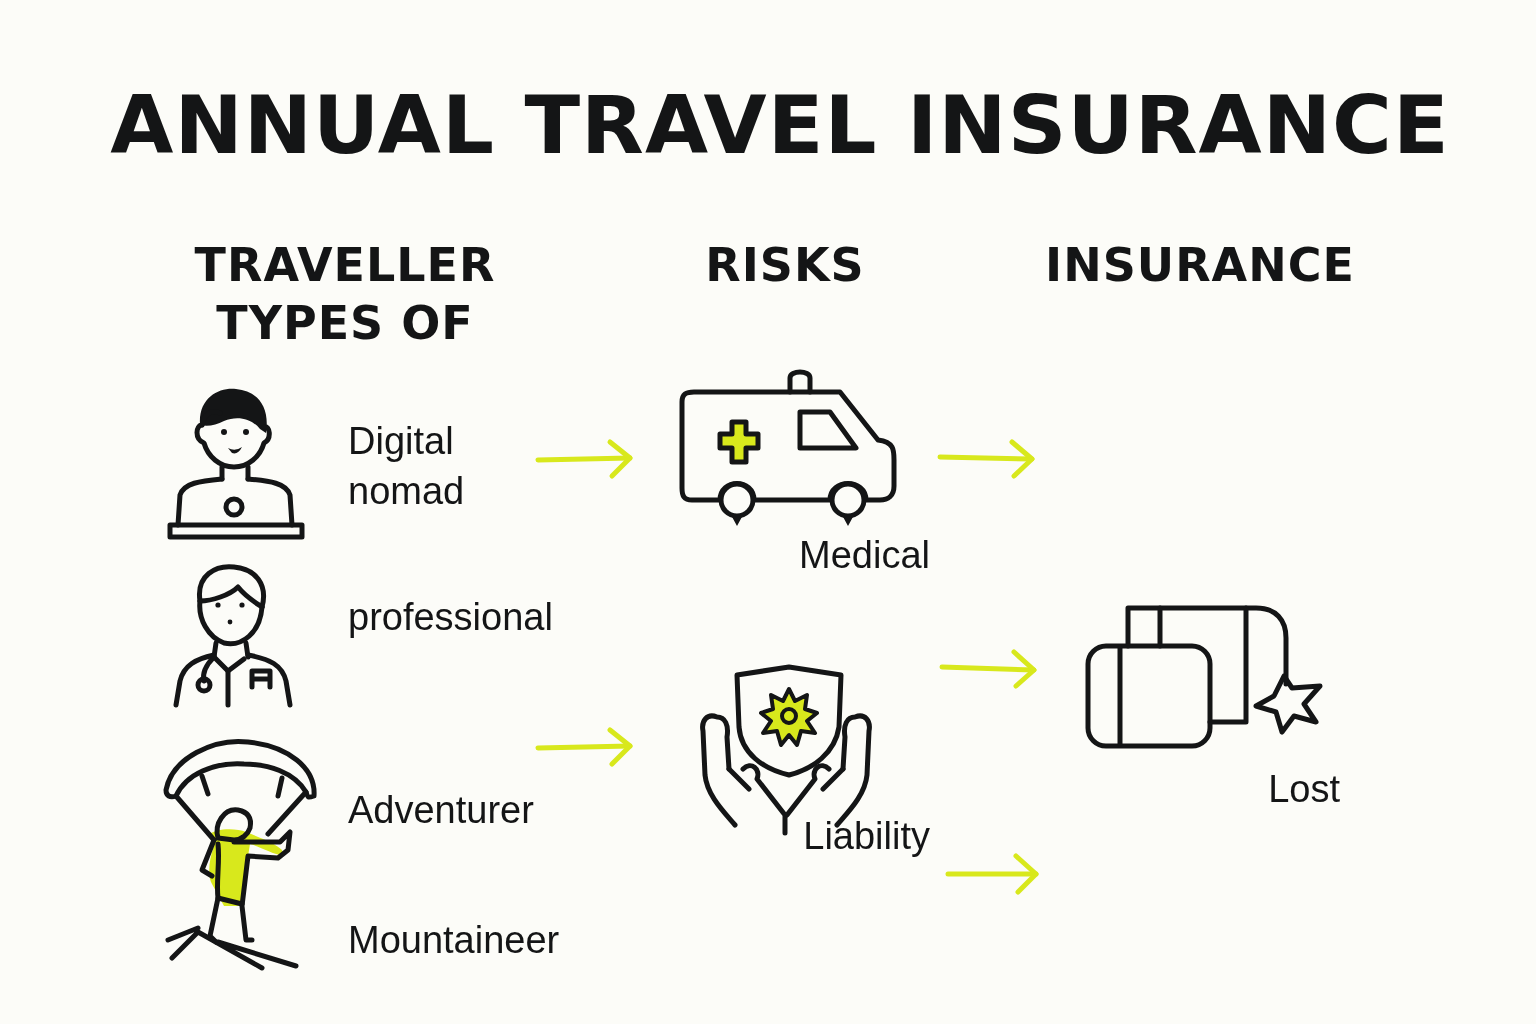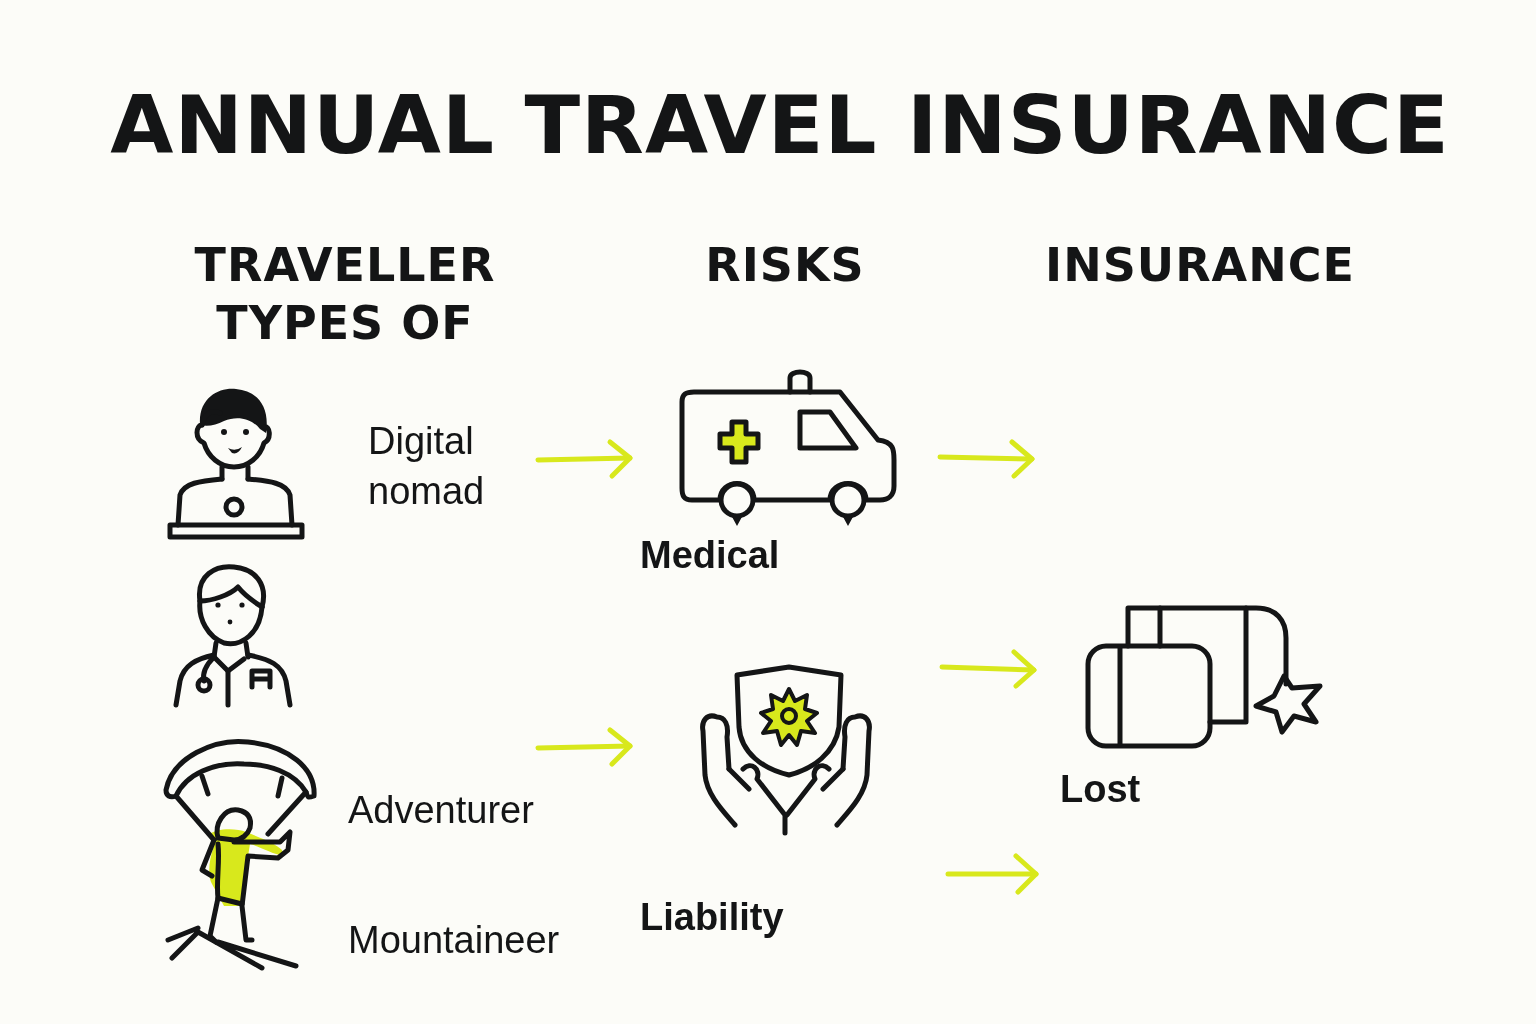--- a/index.html
+++ b/index.html
@@ -15,21 +15,21 @@
     font-family:"DejaVu Sans", sans-serif; font-weight:bold;
     font-size:80px; letter-spacing:1px; line-height:96px;
     transform:scaleX(1.02);
   }
   .col-head {
     font-family:"DejaVu Sans", sans-serif; font-weight:bold;
     font-size:46px; line-height:58px; text-align:center;
     letter-spacing:1px;
   }
   .label { font-size:38px; line-height:50px; }
-  .label.center { text-align:left;font-weight:bold; }
+  .label.center { text-align:right; }
   svg { position:absolute; overflow:visible; }
   .stroke { fill:none; stroke:#141516; stroke-width:5; stroke-linecap:round; stroke-linejoin:round; }
   .arrow line, .arrow polyline { stroke:var(--accent); stroke-width:5; fill:none; stroke-linecap:round; stroke-linejoin:round; }
 </style>
 </head>
 <body>
 
 <div style="--accent:#d8e81c;">
 
   <div class="abs title">ANNUAL TRAVEL INSURANCE</div>
@@ -48,41 +48,42 @@
     <path class="stroke" d="M42 40 C36 40 34 54 44 58 C48 72 60 82 74 82 C88 82 100 72 104 58 C112 54 110 40 104 42"></path>
     <path class="stroke" d="M42 40 C44 30 50 24 60 28"></path>
     <circle cx="64" cy="47" r="3" fill="#141516"></circle>
     <circle cx="86" cy="47" r="3" fill="#141516"></circle>
     <path d="M68 63 Q75 67 82 62 Q78 70 72 68 Z" fill="#141516"></path>
     <path class="stroke" d="M62 82 L62 94 M88 82 L88 94"></path>
     <path class="stroke" d="M62 94 C40 96 24 98 20 110 L18 140 M88 94 C110 96 126 98 130 110 L132 140"></path>
     <path class="stroke" d="M18 140 L10 140 L10 152 L142 152 L142 140 L132 140 M18 140 L132 140"></path>
     <circle class="stroke" cx="74" cy="122" r="8"></circle>
   </svg>
-  <div class="abs label" style="left:348px; top:416px;margin-left:20px;">
+  <div class="abs label" style="left:348px; top:416px;">
     <div>Digital</div>
     <div>nomad</div>
   </div>
 
   <svg style="left:172px; top:565px;" width="125" height="145" viewBox="0 0 125 145">
     <path class="stroke" d="M28 36 C24 10 44 0 62 2 C84 4 96 20 90 42"></path>
     <path class="stroke" d="M28 36 C40 36 58 30 66 22 C74 32 84 38 90 42"></path>
     <path class="stroke" d="M28 36 C26 54 36 72 52 78 C70 82 88 68 90 42"></path>
     <circle cx="46" cy="40" r="2.6" fill="#141516"></circle>
     <circle cx="70" cy="40" r="2.6" fill="#141516"></circle>
     <circle cx="58" cy="57" r="2.4" fill="#141516"></circle>
     <path class="stroke" d="M44 78 L42 92 M74 78 L76 92"></path>
     <path class="stroke" d="M42 90 C24 94 12 100 8 116 L4 140 M76 90 C98 94 110 100 114 116 L118 140"></path>
     <path class="stroke" d="M42 92 L56 106 L72 94"></path>
     <path class="stroke" d="M42 92 C34 100 30 108 32 116"></path>
     <circle class="stroke" cx="32" cy="120" r="6"></circle>
     <path class="stroke" d="M56 106 L56 140"></path>
     <path class="stroke" d="M80 122 L80 106 L98 106 L98 122 M80 114 L98 114"></path>
   </svg>
   <div class="abs label" style="left:348px; top:592px;">
+    <div>professional</div>
   </div>
 
   <svg style="left:158px; top:728px;" width="165" height="245" viewBox="0 0 165 245">
     <path d="M50 107 C58 100 78 100 88 104 C108 112 118 116 124 122 L126 128 C114 126 100 118 92 116 C88 140 86 160 84 178 L66 178 L54 156 C50 150 50 134 56 118 Z" fill="#d8e81c"></path>
     <path class="stroke" d="M8 62 C14 30 56 10 90 14 C130 18 158 40 156 68 C150 70 150 70 148 64 C136 44 110 36 86 36 C56 34 28 46 18 68 C12 70 8 68 8 62 Z"></path>
     <path class="stroke" d="M18 68 L56 112 M44 48 L50 66 M124 50 L120 68 M148 64 L110 106"></path>
     <path class="stroke" d="M60 110 C56 96 66 80 80 82 C90 84 94 90 92 100 C90 106 84 112 76 112 Z"></path>
     <path class="stroke" d="M56 112 L44 142 L54 148"></path>
     <path class="stroke" d="M60 116 C62 134 58 154 60 170 L52 208 L58 214 M76 114 L122 114 L132 104 L130 122 L120 130 L90 128 L84 178 L88 212 L94 212"></path>
     <path class="stroke" d="M60 170 L84 176"></path>
@@ -105,21 +106,21 @@
   </div>
 
   <svg style="left:695px; top:665px;" width="185" height="175" viewBox="0 0 185 175">
     <path class="stroke" d="M42 10 L94 2 L146 10 L144 62 C140 88 118 104 94 110 C68 104 46 88 44 62 Z"></path>
     <path d="M94 24 L100 36 L112 30 L110 44 L122 48 L112 56 L120 68 L106 66 L102 80 L94 70 L86 80 L82 66 L68 68 L76 56 L66 48 L78 44 L76 30 L88 36 Z" fill="#d8e81c" stroke="#141516" stroke-width="4" stroke-linejoin="round"></path>
     <circle cx="94" cy="51" r="7" fill="none" stroke="#141516" stroke-width="4"></circle>
     <path class="stroke" d="M22 52 C12 48 6 56 8 66 L10 110 C12 130 28 146 40 160 M22 52 C30 52 34 60 32 72 L34 104 M48 104 C56 96 66 104 62 114 L90 150 L90 168"></path>
     <path class="stroke" d="M160 52 C170 48 176 56 174 66 L172 110 C170 130 154 146 142 160 M160 52 C152 52 148 60 150 72 L148 104 M134 104 C126 96 116 104 120 114 L92 150"></path>
     <path class="stroke" d="M34 104 L54 124 M148 104 L128 124"></path>
   </svg>
-  <div class="abs label center" style="left:640px; top:892px; width:290px;">Liability</div>
+  <div class="abs label center" style="left:640px; top:811px; width:290px;">Liability</div>
 
   <svg style="left:1084px; top:604px;" width="250" height="150" viewBox="0 0 250 150">
     <path class="stroke" d="M44 42 L44 4 L172 4 C192 4 202 16 202 34 L202 80"></path>
     <path class="stroke" d="M76 4 L76 42 M162 4 L162 118 L126 118"></path>
     <rect class="stroke" x="4" y="42" width="122" height="100" rx="18"></rect>
     <path class="stroke" d="M36 44 L36 140"></path>
     <path class="stroke" d="M200 72 L208 84 L236 82 L220 100 L232 118 L210 112 L198 128 L192 108 L172 102 L190 92 Z" fill="#fcfcf8"></path>
   </svg>
   <div class="abs label center" style="left:1060px; top:764px; width:280px;">
     <div>Lost</div>

